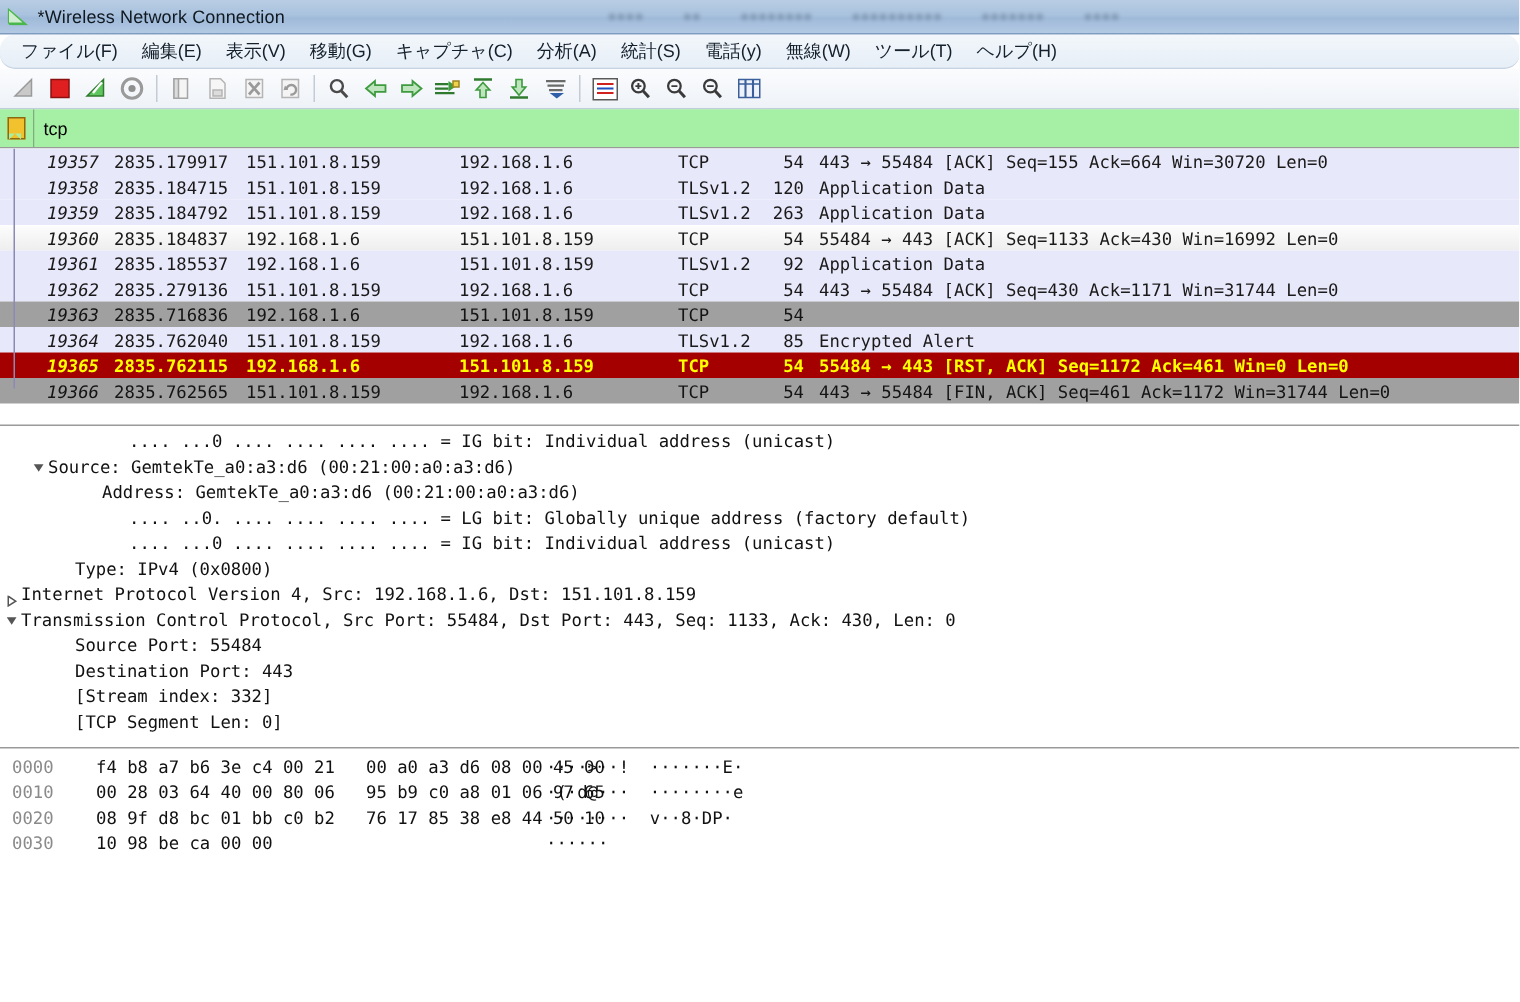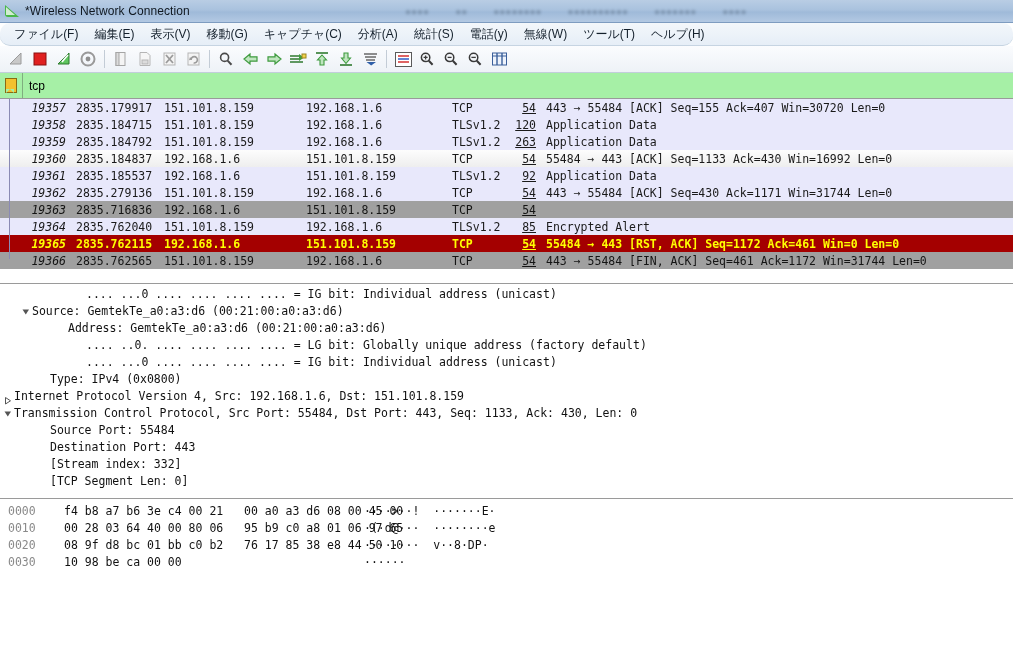--- a/index.html
+++ b/index.html
@@ -93,21 +93,21 @@
   .prow.sel{background:#a0a0a0;color:#141414;}
   .prow.rst{background:#a40000;color:#ffff00;font-weight:bold;}
   .prow.hover{background:linear-gradient(180deg,#fdfdfd 0%,#eeeeee 100%);}
   .c{box-sizing:border-box;overflow:hidden;white-space:nowrap;}
   .c-marker{width:18px;flex:0 0 18px;position:relative;}
   .c-no{width:54px;flex:0 0 54px;text-align:right;padding-right:6px;font-style:italic;}
   .c-time{width:88px;flex:0 0 88px;padding-left:4px;}
   .c-src{width:142px;flex:0 0 142px;padding-left:4px;}
   .c-dst{width:146px;flex:0 0 146px;padding-left:4px;}
   .c-proto{width:56px;flex:0 0 56px;padding-left:4px;}
-  .c-len{width:36px;flex:0 0 36px;text-align:right;padding-right:4px;text-decoration:underline;}
+  .c-len{width:36px;flex:0 0 36px;text-align:right;padding-right:4px;}
   .c-info{flex:1;padding-left:6px;}
   
   .streamline{position:absolute;left:9px;top:0;width:1px;background:#8a8ab4;}
 
   
   .detail{
     flex:0 0 212px;overflow:hidden;background:#fff;border-bottom:1px solid #9a9a9a;
     font-family:"DejaVu Sans Mono", monospace;font-size:11.5px;color:#111;position:relative;
     padding-top:2px;
   }
@@ -302,21 +302,21 @@
     <div class="plrows" id="plrows">
       <div class="streamline" style="top:0;height:160px;"></div>
     <div class="prow ">
           <div class="c c-marker"></div>
           <div class="c c-no">19357</div>
           <div class="c c-time">2835.179917</div>
           <div class="c c-src">151.101.8.159</div>
           <div class="c c-dst">192.168.1.6</div>
           <div class="c c-proto">TCP</div>
           <div class="c c-len">54</div>
-          <div class="c c-info">443 → 55484 [ACK] Seq=155 Ack=407 Win=30720 Len=0</div>
+          <div class="c c-info">443 → 55484 [ACK] Seq=155 Ack=664 Win=30720 Len=0</div>
         </div>
         <div class="prow ">
           <div class="c c-marker"></div>
           <div class="c c-no">19358</div>
           <div class="c c-time">2835.184715</div>
           <div class="c c-src">151.101.8.159</div>
           <div class="c c-dst">192.168.1.6</div>
           <div class="c c-proto">TLSv1.2</div>
           <div class="c c-len">120</div>
           <div class="c c-info">Application Data</div>

